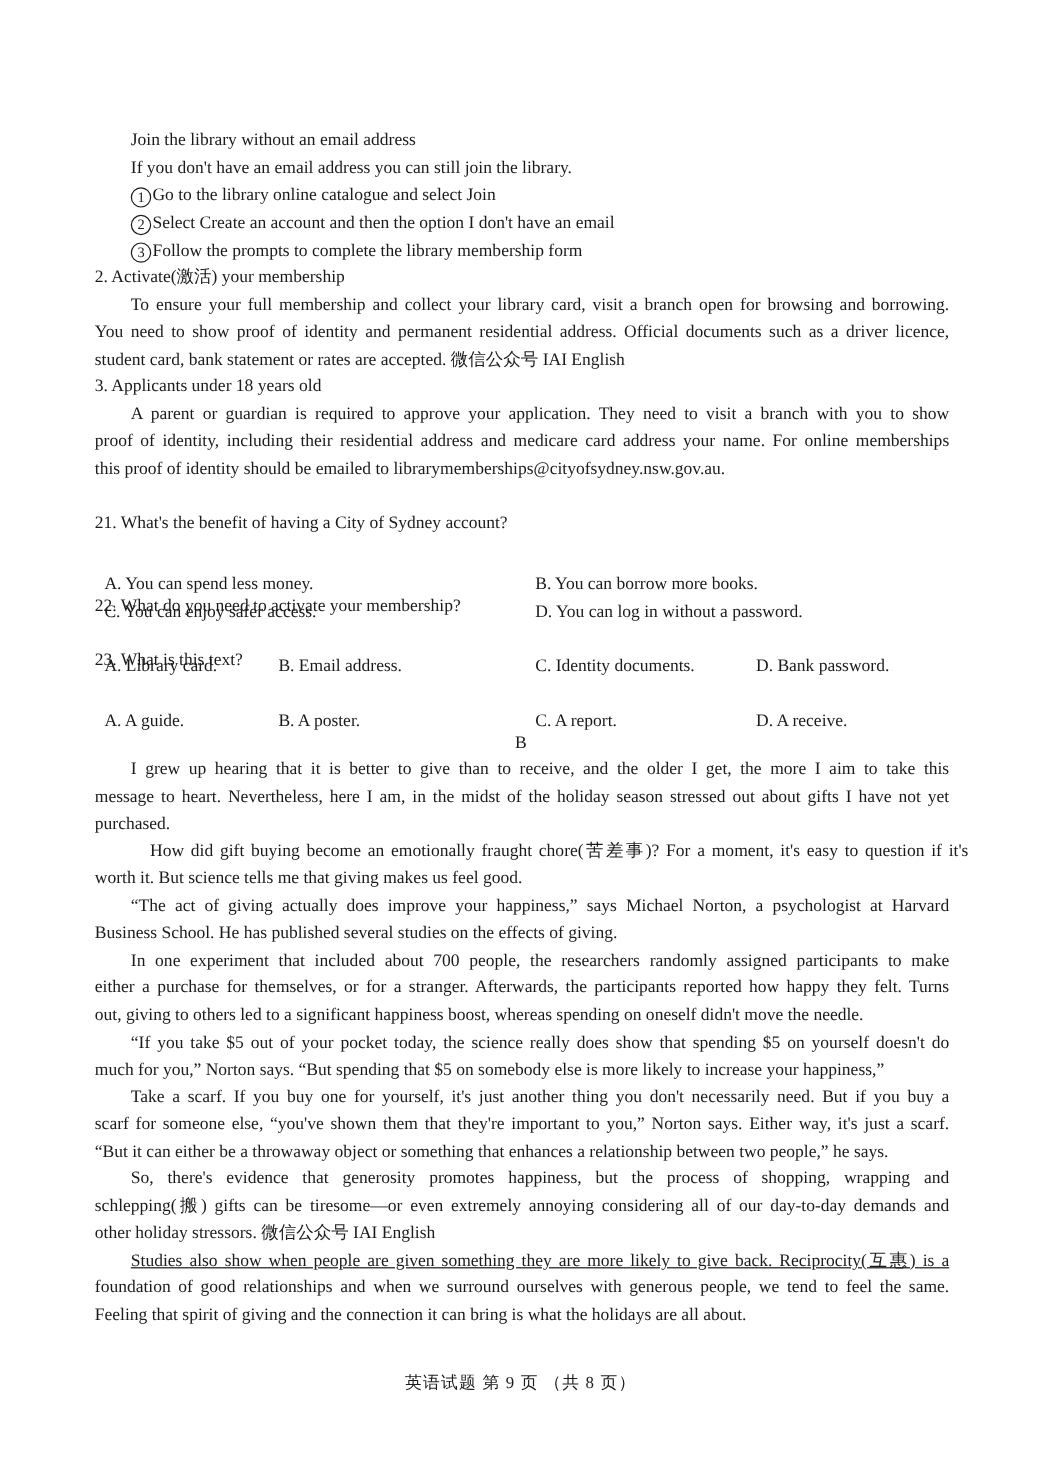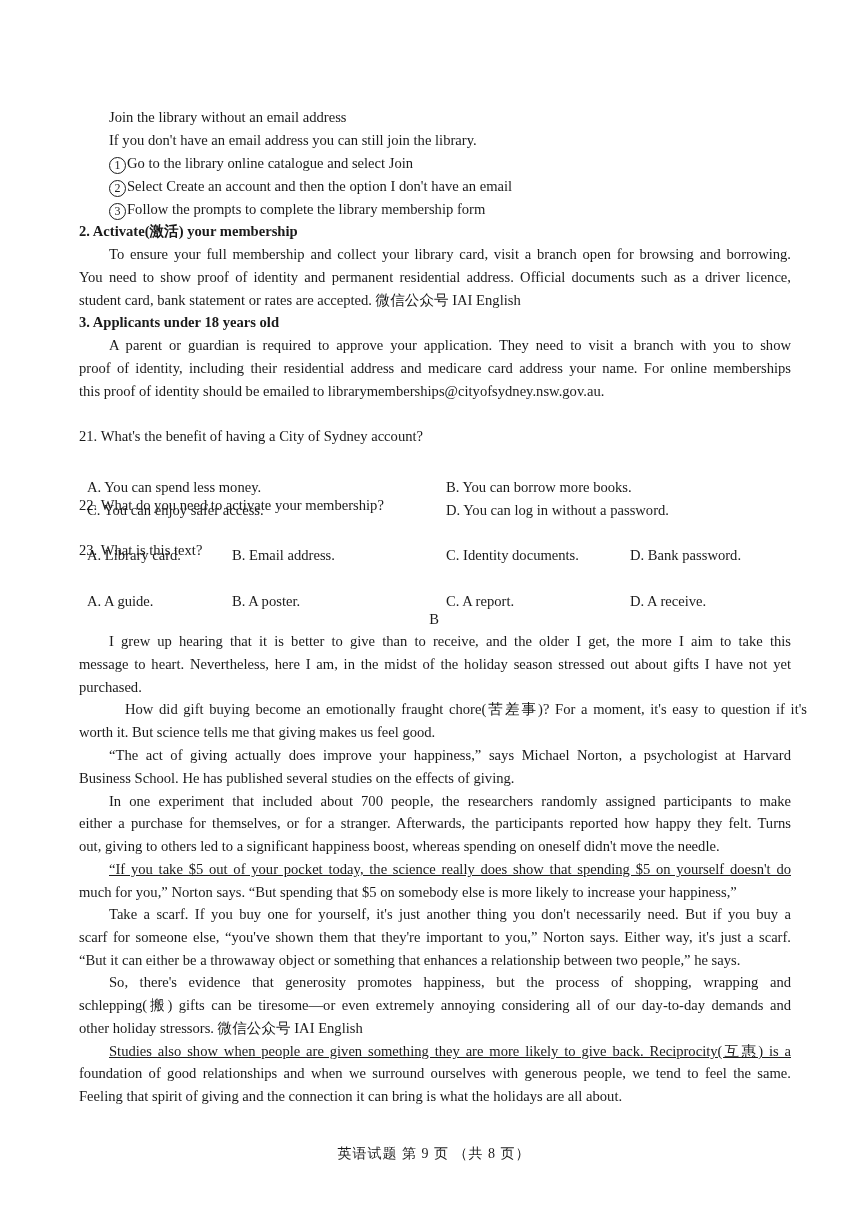--- a/index.html
+++ b/index.html
@@ -6,21 +6,21 @@
   body {
     width: 868px; height: 1227px; position: relative; overflow: hidden;
     font-family: "Liberation Serif", "DejaVu Serif", serif;
     color: #1a1a1a;
     font-size: 14.6px;
   }
   .line { position: absolute; white-space: nowrap; line-height: 22px; }
   .ind { left: 109px; }
   .full { left: 79px; width: 712px; text-align: justify; text-align-last: justify; }
   .full.last { text-align-last: left; }
-  .head { left: 79px; font-weight: bold; }
+  .head { left: 79px; font-weight: normal; }
   .q { left: 79px; }
   .opt { position: absolute; white-space: nowrap; line-height: 22px; margin-top: 28px; }
   .center { left: 0; width: 868px; text-align: center; }
   .footer { left: 0; width: 868px; text-align: center; font-size: 14px; letter-spacing: 1px; }
   .circ {
     display: inline-block; width: 15px; height: 15px; border: 1px solid #1a1a1a;
     border-radius: 50%; text-align: center; line-height: 15px; font-size: 12px;
     margin-right: 1px; vertical-align: -1px;
   }
 </style>
@@ -70,21 +70,21 @@
 <div class="line full" style="top:698px; left:109px; width:682px;margin-left:16px;">How did gift buying become an emotionally fraught chore(苦差事)? For a moment, it's easy to question if it's</div>
 <div class="line full last" style="top:721px">worth it. But science tells me that giving makes us feel good.</div>
 
 <div class="line full" style="top:744px; left:109px; width:682px;">“The act of giving actually does improve your happiness,” says Michael Norton, a psychologist at Harvard</div>
 <div class="line full last" style="top:767px">Business School. He has published several studies on the effects of giving.</div>
 
 <div class="line full" style="top:790px; left:109px; width:682px;">In one experiment that included about 700 people, the researchers randomly assigned participants to make</div>
 <div class="line full" style="top:812px">either a purchase for themselves, or for a stranger. Afterwards, the participants reported how happy they felt. Turns</div>
 <div class="line full last" style="top:835px">out, giving to others led to a significant happiness boost, whereas spending on oneself didn't move the needle.</div>
 
-<div class="line full" style="top:858px; left:109px; width:682px;text-decoration:underline;">“If you take $5 out of your pocket today, the science really does show that spending $5 on yourself doesn't do</div>
+<div class="line full" style="top:858px; left:109px; width:682px;">“If you take $5 out of your pocket today, the science really does show that spending $5 on yourself doesn't do</div>
 <div class="line full last" style="top:881px">much for you,” Norton says. “But spending that $5 on somebody else is more likely to increase your happiness,”</div>
 
 <div class="line full" style="top:903px; left:109px; width:682px;">Take a scarf. If you buy one for yourself, it's just another thing you don't necessarily need. But if you buy a</div>
 <div class="line full" style="top:926px">scarf for someone else, “you've shown them that they're important to you,” Norton says. Either way, it's just a scarf.</div>
 <div class="line full last" style="top:949px">“But it can either be a throwaway object or something that enhances a relationship between two people,” he says.</div>
 
 <div class="line full" style="top:971px; left:109px; width:682px;">So, there's evidence that generosity promotes happiness, but the process of shopping, wrapping and</div>
 <div class="line full" style="top:994px">schlepping(搬) gifts can be tiresome—or even extremely annoying considering all of our day-to-day demands and</div>
 <div class="line full last" style="top:1017px">other holiday stressors.  微信公众号 IAI English</div>
 

